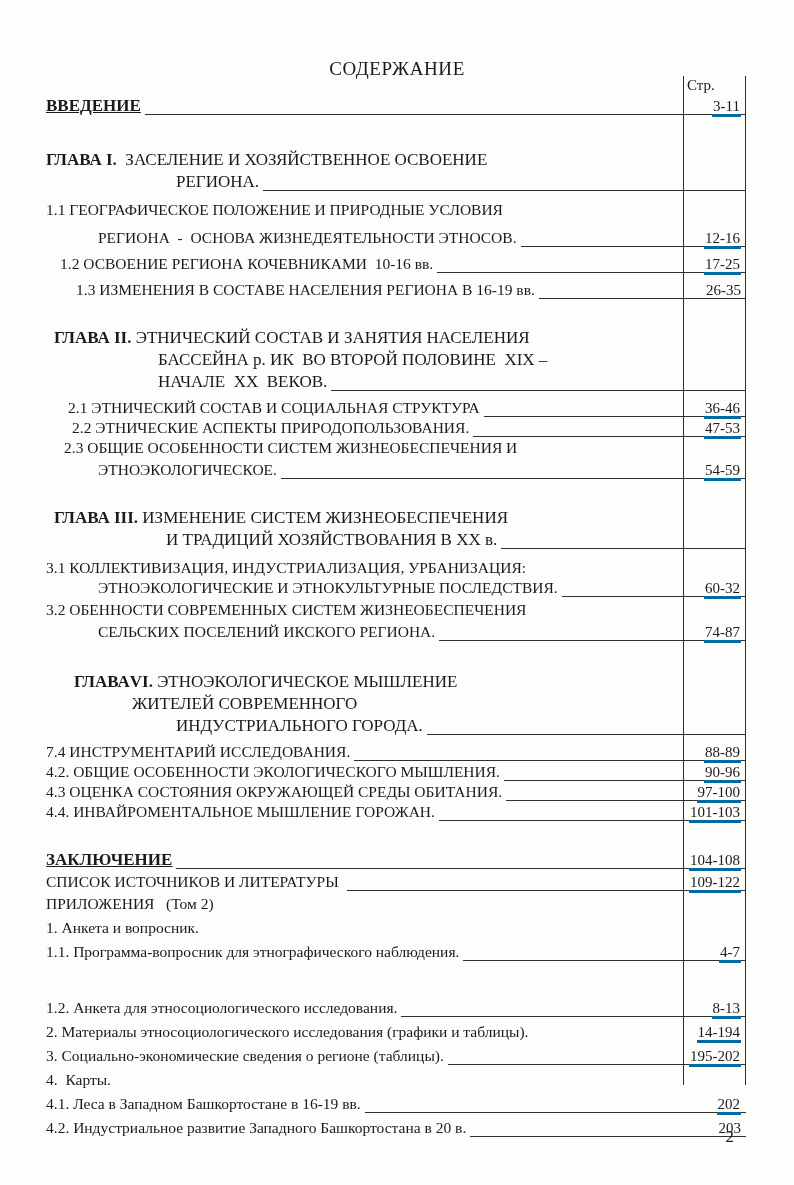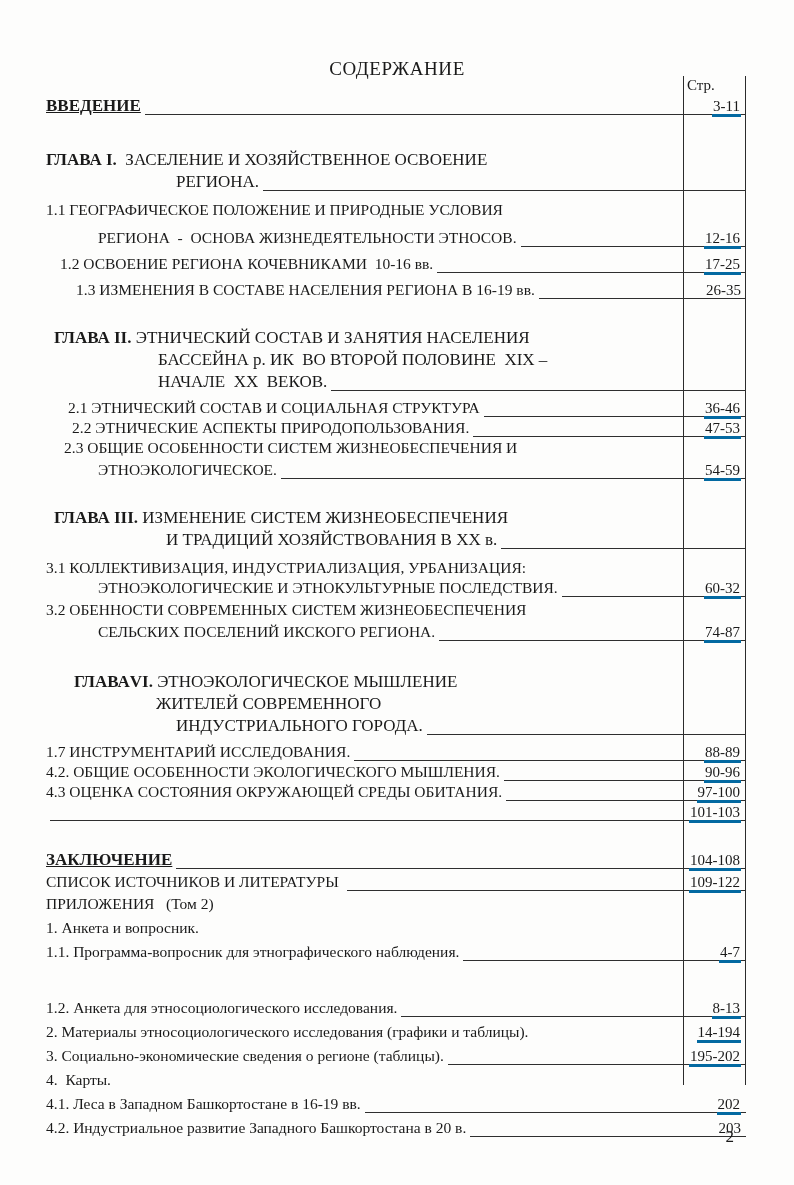--- a/index.html
+++ b/index.html
@@ -238,45 +238,46 @@
         <span class="leader"></span>
         <span class="pages"><span class="u">74-87</span></span>
       </div>
       <div style="height: 30px;"></div>
       <div class="row">
         <span class="label chapter" style="margin-left: 28px; font-size: 17px;"><b>ГЛАВАVI.</b> ЭТНОЭКОЛОГИЧЕСКОЕ МЫШЛЕНИЕ</span>
         <span class="leader"></span>
       </div>
       <div style="height: 2px;"></div>
       <div class="row">
-        <span class="label chapter-cont" style="margin-left: 110px; font-size: 17px;">ЖИТЕЛЕЙ СОВРЕМЕННОГО</span>
+        <span class="label chapter-cont" style="margin-left: 86px; font-size: 17px;">ЖИТЕЛЕЙ СОВРЕМЕННОГО</span>
         <span class="leader"></span>
       </div>
       <div style="height: 2px;"></div>
       <div class="row has-line">
         <span class="label chapter-cont" style="margin-left: 130px; font-size: 17px;">ИНДУСТРИАЛЬНОГО ГОРОДА.</span>
         <span class="leader"></span>
       </div>
       <div style="height: 6px;"></div>
       <div class="row has-line">
-        <span class="label small" style="margin-left: 0px;">1.7 ИНСТРУМЕНТАРИЙ ИССЛЕДОВАНИЯ.</span>
+        <span class="label small" style="margin-left: 0px;">7.4 ИНСТРУМЕНТАРИЙ ИССЛЕДОВАНИЯ.</span>
         <span class="leader"></span>
         <span class="pages"><span class="u">88-89</span></span>
       </div>
       <div class="row has-line">
         <span class="label small" style="margin-left: 0px;">4.2. ОБЩИЕ ОСОБЕННОСТИ ЭКОЛОГИЧЕСКОГО МЫШЛЕНИЯ.</span>
         <span class="leader"></span>
         <span class="pages"><span class="u">90-96</span></span>
       </div>
       <div class="row has-line">
         <span class="label small" style="margin-left: 0px;">4.3 ОЦЕНКА СОСТОЯНИЯ ОКРУЖАЮЩЕЙ СРЕДЫ ОБИТАНИЯ.</span>
         <span class="leader"></span>
         <span class="pages"><span class="u">97-100</span></span>
       </div>
       <div class="row has-line">
+        <span class="label small" style="margin-left: 0px;">4.4. ИНВАЙРОМЕНТАЛЬНОЕ МЫШЛЕНИЕ ГОРОЖАН.</span>
         <span class="leader"></span>
         <span class="pages"><span class="u">101-103</span></span>
       </div>
       <div style="height: 28px;"></div>
       <div class="row has-line">
         <span class="label bold" style="margin-left: 0px; font-size: 17px;">ЗАКЛЮЧЕНИЕ</span>
         <span class="leader"></span>
         <span class="pages"><span class="u">104-108</span></span>
       </div>
       <div style="height: 2px;"></div>

